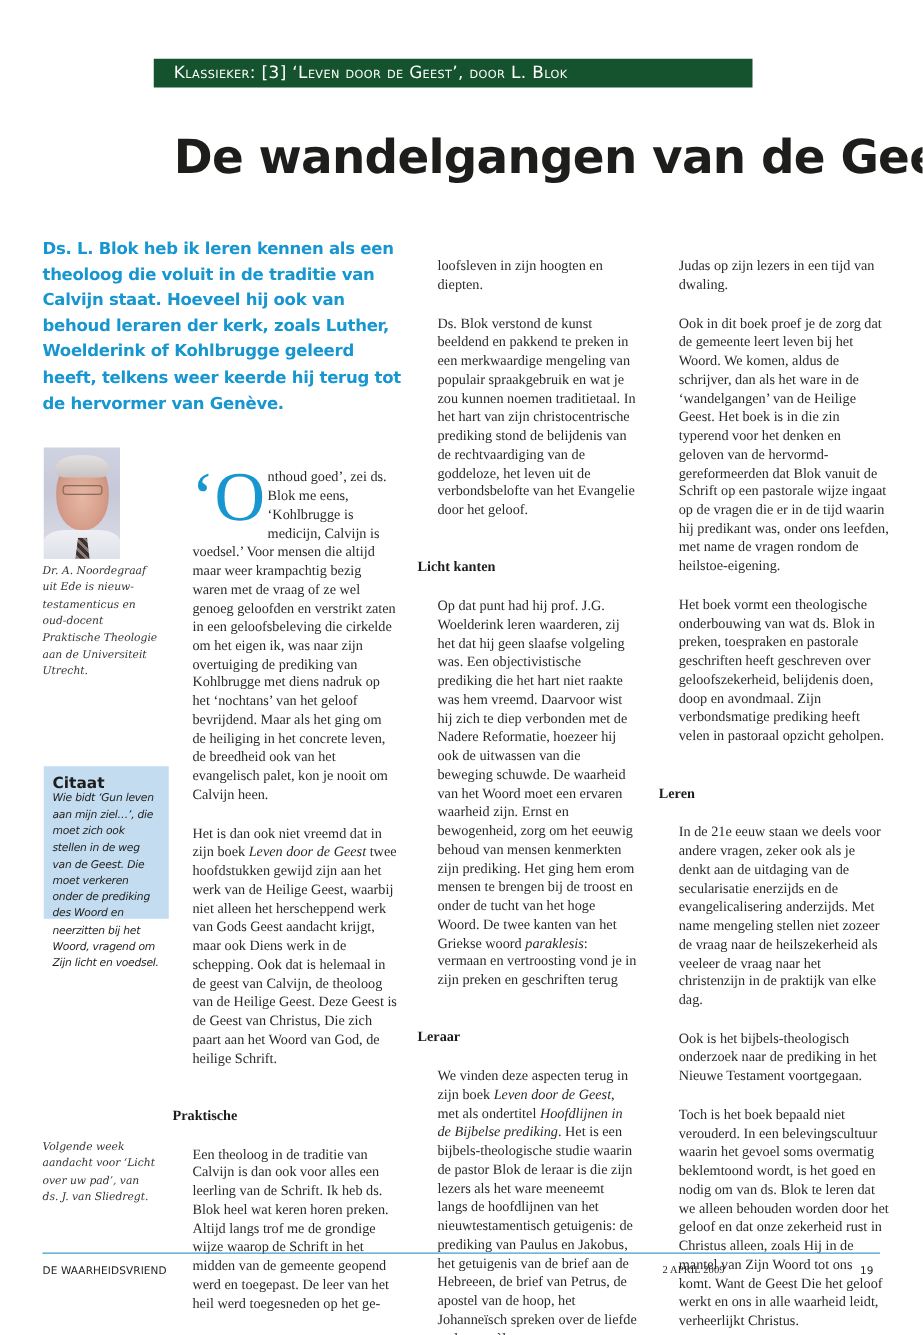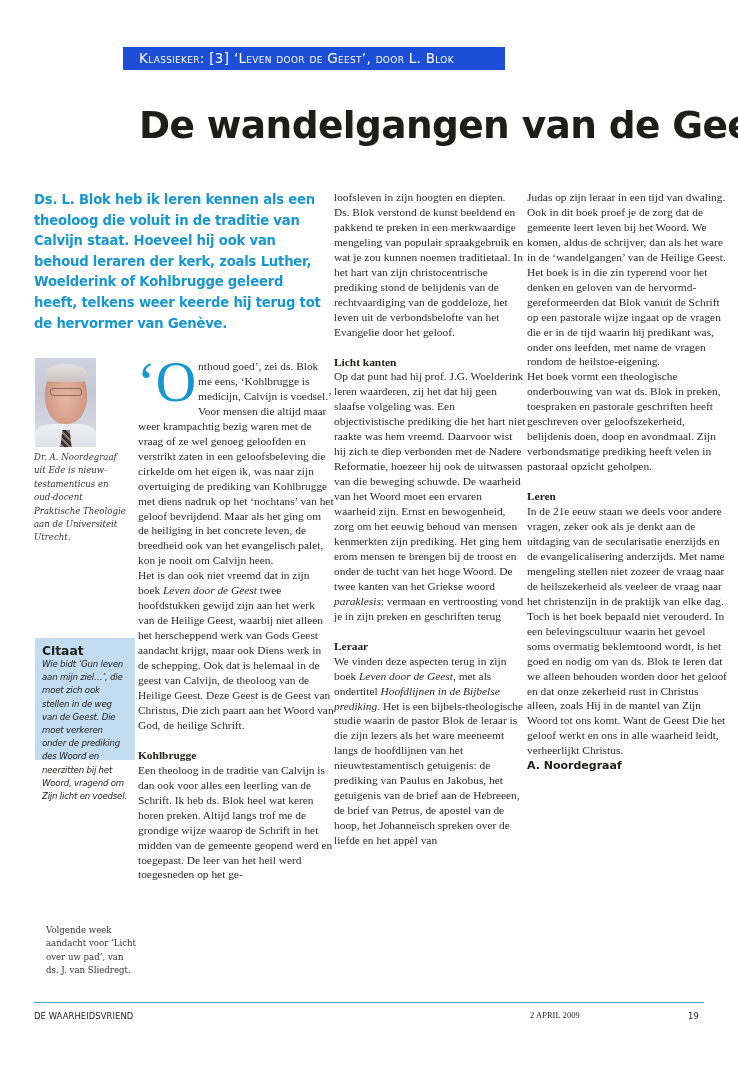--- a/index.html
+++ b/index.html
@@ -1,20 +1,20 @@
 <!DOCTYPE html>
 <html><head>
 <meta charset="utf-8">
 <style>
   html, body { margin: 0; padding: 0; background: #ffffff; }
   body { width: 738px; height: 1068px; position: relative; overflow: hidden; color: #2a2a2a; }
 
   .banner {
-    position: absolute; left: 123px; top: 47px; width: 382px; height: 23px;
-    background: #1d4ed8; color: #ffffff;
+    position: absolute; left: 123px; top: 47px; width: 479px; height: 23px;
+    background: #14532d; color: #ffffff;
     font-family: "DejaVu Sans", sans-serif; font-size: 13.5px; font-variant: small-caps;
     letter-spacing: 0.3px; line-height: 23px; padding-left: 16px; box-sizing: border-box;
   }
   .headline {
     position: absolute; left: 139px; top: 103px; width: 600px;
     font-family: "DejaVu Sans", sans-serif; font-weight: bold; font-size: 37.5px;
     color: #1d1d1b; letter-spacing: -0.6px; white-space: nowrap; margin: 0;
   }
   .lead {
     position: absolute; left: 34px; top: 190px; width: 292px;
@@ -49,42 +49,42 @@
     position: absolute; left: 25px; top: 72px; width: 12px; height: 20px;
     background: repeating-linear-gradient(45deg, #3a3136 0 3px, #8d7b6e 3px 5px);
     clip-path: polygon(20% 0, 80% 0, 100% 100%, 0 100%);
   }
   .caption {
     position: absolute; left: 34px; top: 451px; width: 92px;
     font-family: "DejaVu Serif", serif; font-style: italic; font-size: 8.6px;
     line-height: 13.4px; color: #333; margin: 0;
   }
   .citaat {
-    position: absolute; left: 35px; top: 638px; width: 87px; height: 110px;
+    position: absolute; left: 35px; top: 613px; width: 87px; height: 110px;
     background: #c3dcef; padding: 6px 6px 6px 7px; box-sizing: content-box;
   }
   .citaat h3 {
     margin: 0; font-family: "DejaVu Sans", sans-serif; font-weight: bold;
     font-size: 12.3px; color: #1d1d1b; line-height: 14px;
   }
   .citaat p {
     margin: 0; font-family: "DejaVu Sans", sans-serif; font-style: italic;
     font-size: 8.6px; line-height: 13.2px; color: #1d1d1b; letter-spacing: -0.2px;
   }
   .nextweek {
     position: absolute; left: 34px; top: 912px; width: 92px;
-    font-family: "DejaVu Serif", serif; font-size: 8.6px;
-    line-height: 13.4px; color: #333; margin: 12px;
+    font-family: "DejaVu Serif", serif; font-style: italic; font-size: 8.6px;
+    line-height: 13.4px; color: #333; margin: 0;
   }
 
   .col {
     position: absolute; font-family: "Liberation Serif", "DejaVu Serif", serif;
     font-size: 11.4px; line-height: 14.95px; color: #2a2a2a;
   }
-  .col p { margin: 0; }
+  .col p { margin: 16px; }
   .col .gap { height: 15px; }
   .col h4 { margin: 0; font-weight: bold; font-size: 11.4px; line-height: 14.95px; color: #1d1d1b; }
   .col i { font-style: italic; }
   .col1 { left: 138px; top: 359px; width: 196px; }
   .col2 { left: 334px; top: 190px; width: 192px; }
   .col3 { left: 527px; top: 190px; width: 200px; }
 
   .dropcap-wrap { position: relative; }
   .dropcap {
     float: left; font-family: "Liberation Serif", serif; color: #1796cf;
@@ -129,42 +129,43 @@
   <h3>Citaat</h3>
   <p>Wie bidt ‘Gun leven aan mijn ziel…’, die moet zich ook stellen in de weg van de Geest. Die moet verkeren onder de prediking des Woord en neerzitten bij het Woord, vragend om Zijn licht en voedsel.</p>
 </div>
 
 <p class="nextweek">Volgende week aandacht voor ‘Licht over uw pad’, van ds. J. van Sliedregt.</p>
 
 <div class="col col1">
   <p class="dropcap-wrap"><span class="dropcap">‘O</span><span>nthoud goed’, zei ds. Blok me eens, ‘Kohlbrugge is medicijn, Calvijn is voedsel.’ Voor mensen die altijd maar weer krampachtig bezig waren met de vraag of ze wel genoeg geloofden en verstrikt zaten in een geloofsbeleving die cirkelde om het eigen ik, was naar zijn overtuiging de prediking van Kohlbrugge met diens nadruk op het ‘nochtans’ van het geloof bevrijdend. Maar als het ging om de heiliging in het concrete leven, de breedheid ook van het evangelisch palet, kon je nooit om Calvijn heen.</span></p>
   <p><span>Het is dan ook niet vreemd dat in zijn boek </span><i>Leven door de Geest</i><span> twee hoofdstukken gewijd zijn aan het werk van de Heilige Geest, waarbij niet alleen het herscheppend werk van Gods Geest aandacht krijgt, maar ook Diens werk in de schepping. Ook dat is helemaal in de geest van Calvijn, de theoloog van de Heilige Geest. Deze Geest is de Geest van Christus, Die zich paart aan het Woord van God, de heilige Schrift.</span></p>
   <div class="gap"></div>
-  <h4>Kohlbrugge</h4>
+  <h4>Praktische</h4>
   <p id="p3">Een theoloog in de traditie van Calvijn is dan ook voor alles een leerling van de Schrift. Ik heb ds. Blok heel wat keren horen preken. Altijd langs trof me de grondige wijze waarop de Schrift in het midden van de gemeente geopend werd en toegepast. De leer van het heil werd toegesneden op het ge-</p>
 </div>
 
 <div class="col col2">
   <p id="p3b">loofsleven in zijn hoogten en diepten.</p>
   <p>Ds. Blok verstond de kunst beeldend en pakkend te preken in een merkwaardige mengeling van populair spraakgebruik en wat je zou kunnen noemen traditietaal. In het hart van zijn christocentrische prediking stond de belijdenis van de rechtvaardiging van de goddeloze, het leven uit de verbondsbelofte van het Evangelie door het geloof.</p>
   <div class="gap"></div>
   <h4>Licht kanten</h4>
   <p><span>Op dat punt had hij prof. J.G. Woelderink leren waarderen, zij het dat hij geen slaafse volgeling was. Een objectivistische prediking die het hart niet raakte was hem vreemd. Daarvoor wist hij zich te diep verbonden met de Nadere Reformatie, hoezeer hij ook de uitwassen van die beweging schuwde. De waarheid van het Woord moet een ervaren waarheid zijn. Ernst en bewogenheid, zorg om het eeuwig behoud van mensen kenmerkten zijn prediking. Het ging hem erom mensen te brengen bij de troost en onder de tucht van het hoge Woord. De twee kanten van het Griekse woord </span><i>paraklesis</i><span>: vermaan en vertroosting vond je in zijn preken en geschriften terug</span></p>
   <div class="gap"></div>
   <h4>Leraar</h4>
   <p><span>We vinden deze aspecten terug in zijn boek </span><i>Leven door de Geest</i><span>, met als ondertitel </span><i>Hoofdlijnen in de Bijbelse prediking</i><span id="p6c">. Het is een bijbels-theologische studie waarin de pastor Blok de leraar is die zijn lezers als het ware meeneemt langs de hoofdlijnen van het nieuwtestamentisch getuigenis: de prediking van Paulus en Jakobus, het getuigenis van de brief aan de Hebreeen, de brief van Petrus, de apostel van de hoop, het Johanneïsch spreken over de liefde en het appèl van </span></p>
 </div>
 
 <div class="col col3">
-  <p id="p6d">Judas op zijn leraar in een tijd van dwaling.</p>
+  <p id="p6d">Judas op zijn lezers in een tijd van dwaling.</p>
   <p>Ook in dit boek proef je de zorg dat de gemeente leert leven bij het Woord. We komen, aldus de schrijver, dan als het ware in de ‘wandelgangen’ van de Heilige Geest. Het boek is in die zin typerend voor het denken en geloven van de hervormd-gereformeerden dat Blok vanuit de Schrift op een pastorale wijze ingaat op de vragen die er in de tijd waarin hij predikant was, onder ons leefden, met name de vragen rondom de heilstoe-eigening.</p>
   <p>Het boek vormt een theologische onderbouwing van wat ds. Blok in preken, toespraken en pastorale geschriften heeft geschreven over geloofszekerheid, belijdenis doen, doop en avondmaal. Zijn verbondsmatige prediking heeft velen in pastoraal opzicht geholpen.</p>
   <div class="gap"></div>
   <h4>Leren</h4>
   <p>In de 21e eeuw staan we deels voor andere vragen, zeker ook als je denkt aan de uitdaging van de secularisatie enerzijds en de evangelicalisering anderzijds. Met name mengeling stellen niet zozeer de vraag naar de heilszekerheid als veeleer de vraag naar het christenzijn in de praktijk van elke dag.</p>
+  <p>Ook is het bijbels-theologisch onderzoek naar de prediking in het Nieuwe Testament voortgegaan.</p>
   <p>Toch is het boek bepaald niet verouderd. In een belevingscultuur waarin het gevoel soms overmatig beklemtoond wordt, is het goed en nodig om van ds. Blok te leren dat we alleen behouden worden door het geloof en dat onze zekerheid rust in Christus alleen, zoals Hij in de mantel van Zijn Woord tot ons komt. Want de Geest Die het geloof werkt en ons in alle waarheid leidt, verheerlijkt Christus.</p>
   <div class="signature">A. Noordegraaf</div>
 </div>
 
 <div class="footer-rule"></div>
 <div class="footer left">DE WAARHEIDSVRIEND</div>
 <div class="footer mid">2 APRIL 2009</div>
 <div class="footer right">19</div>
 
 </body></html>

